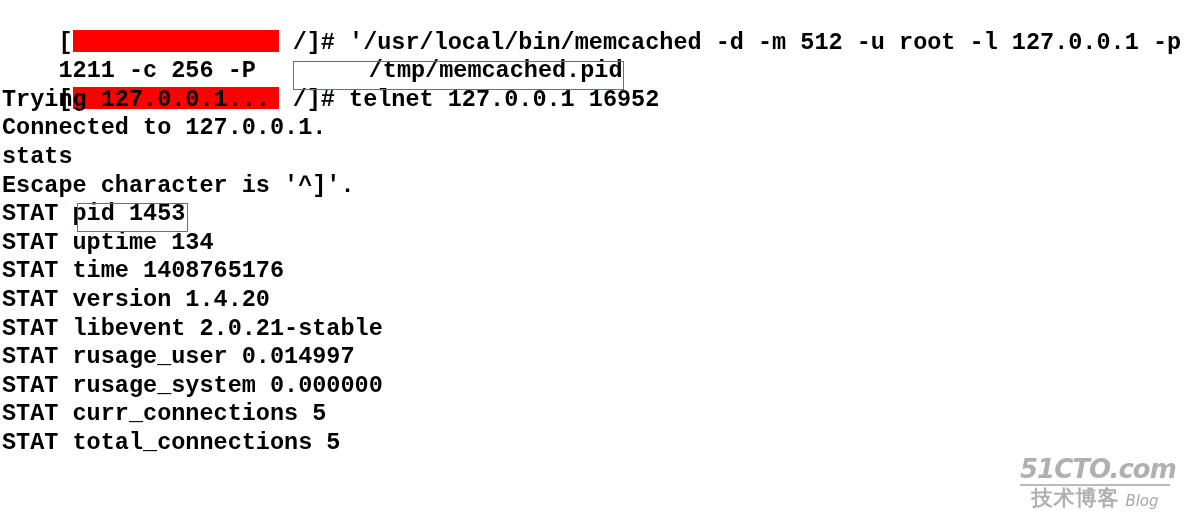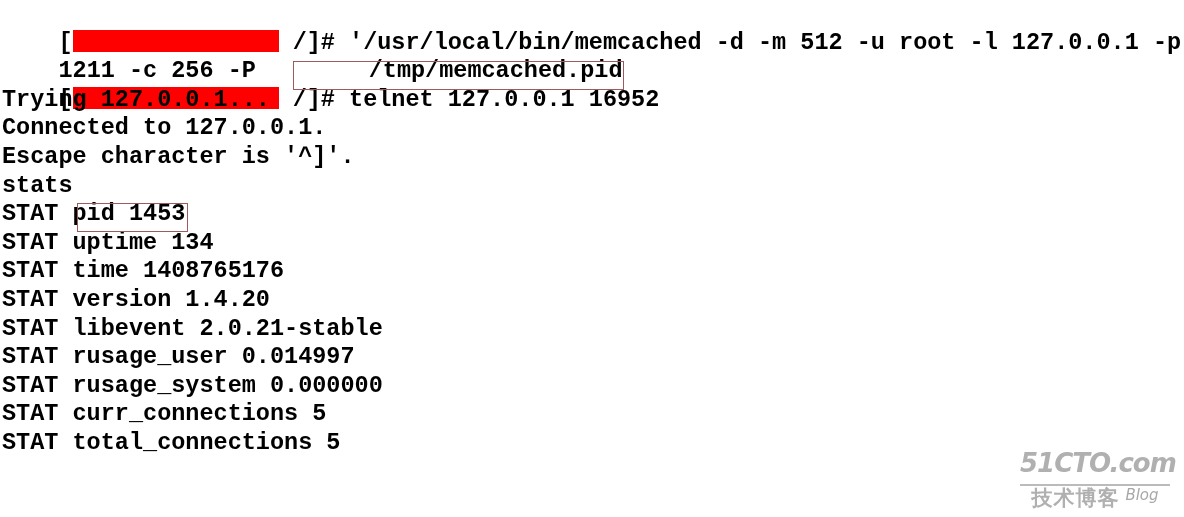--- a/index.html
+++ b/index.html
@@ -86,24 +86,25 @@
   #watermark .wm-main {
     font-family: "DejaVu Sans", sans-serif;
     font-weight: bold;
     font-style: italic;
     font-size: 26px;
     letter-spacing: -1px;
     color: #9a9a9a;
     line-height: 1;
     display: block;
     border-bottom: 2px solid #a8a8a8;
-    padding-bottom: 8px;
+    padding-bottom: 2px;
   }
   #watermark .wm-row {
     display: flex;
+    align-items: flex-end;
     justify-content: center;
     gap: 6px;
     margin-top: 2px;
   }
   #watermark .wm-cn {
     font-family: "DejaVu Sans", sans-serif;
     font-weight: bold;
     font-size: 21px;
     color: #9a9a9a;
     line-height: 1;
@@ -130,22 +131,22 @@
   <div class="term-line">
     <span>1211 -c 256 -P        /tmp/memcached.pid</span>
   </div>
 
   <div class="term-line">
     <span>[</span><span class="redaction" id="redaction-2" style="background: rgb(254, 0, 0); width: 206px;"></span><span> /]# </span><span>telnet 127.0.0.1 16952</span>
   </div>
 
   <div class="term-line"><span>Trying 127.0.0.1...</span></div>
   <div class="term-line"><span>Connected to 127.0.0.1.</span></div>
+  <div class="term-line"><span>stats</span></div>
   <div class="term-line"><span>Escape character is '^]'.</span></div>
-  <div class="term-line"><span>stats</span></div>
   <div class="term-line"><span>STAT pid 1453</span></div>
   <div class="term-line"><span>STAT uptime 134</span></div>
   <div class="term-line"><span>STAT time 1408765176</span></div>
   <div class="term-line"><span>STAT version 1.4.20</span></div>
   <div class="term-line"><span>STAT libevent 2.0.21-stable</span></div>
   <div class="term-line"><span>STAT rusage_user 0.014997</span></div>
   <div class="term-line"><span>STAT rusage_system 0.000000</span></div>
   <div class="term-line"><span>STAT curr_connections 5</span></div>
   <div class="term-line"><span>STAT total_connections 5</span></div>
 

